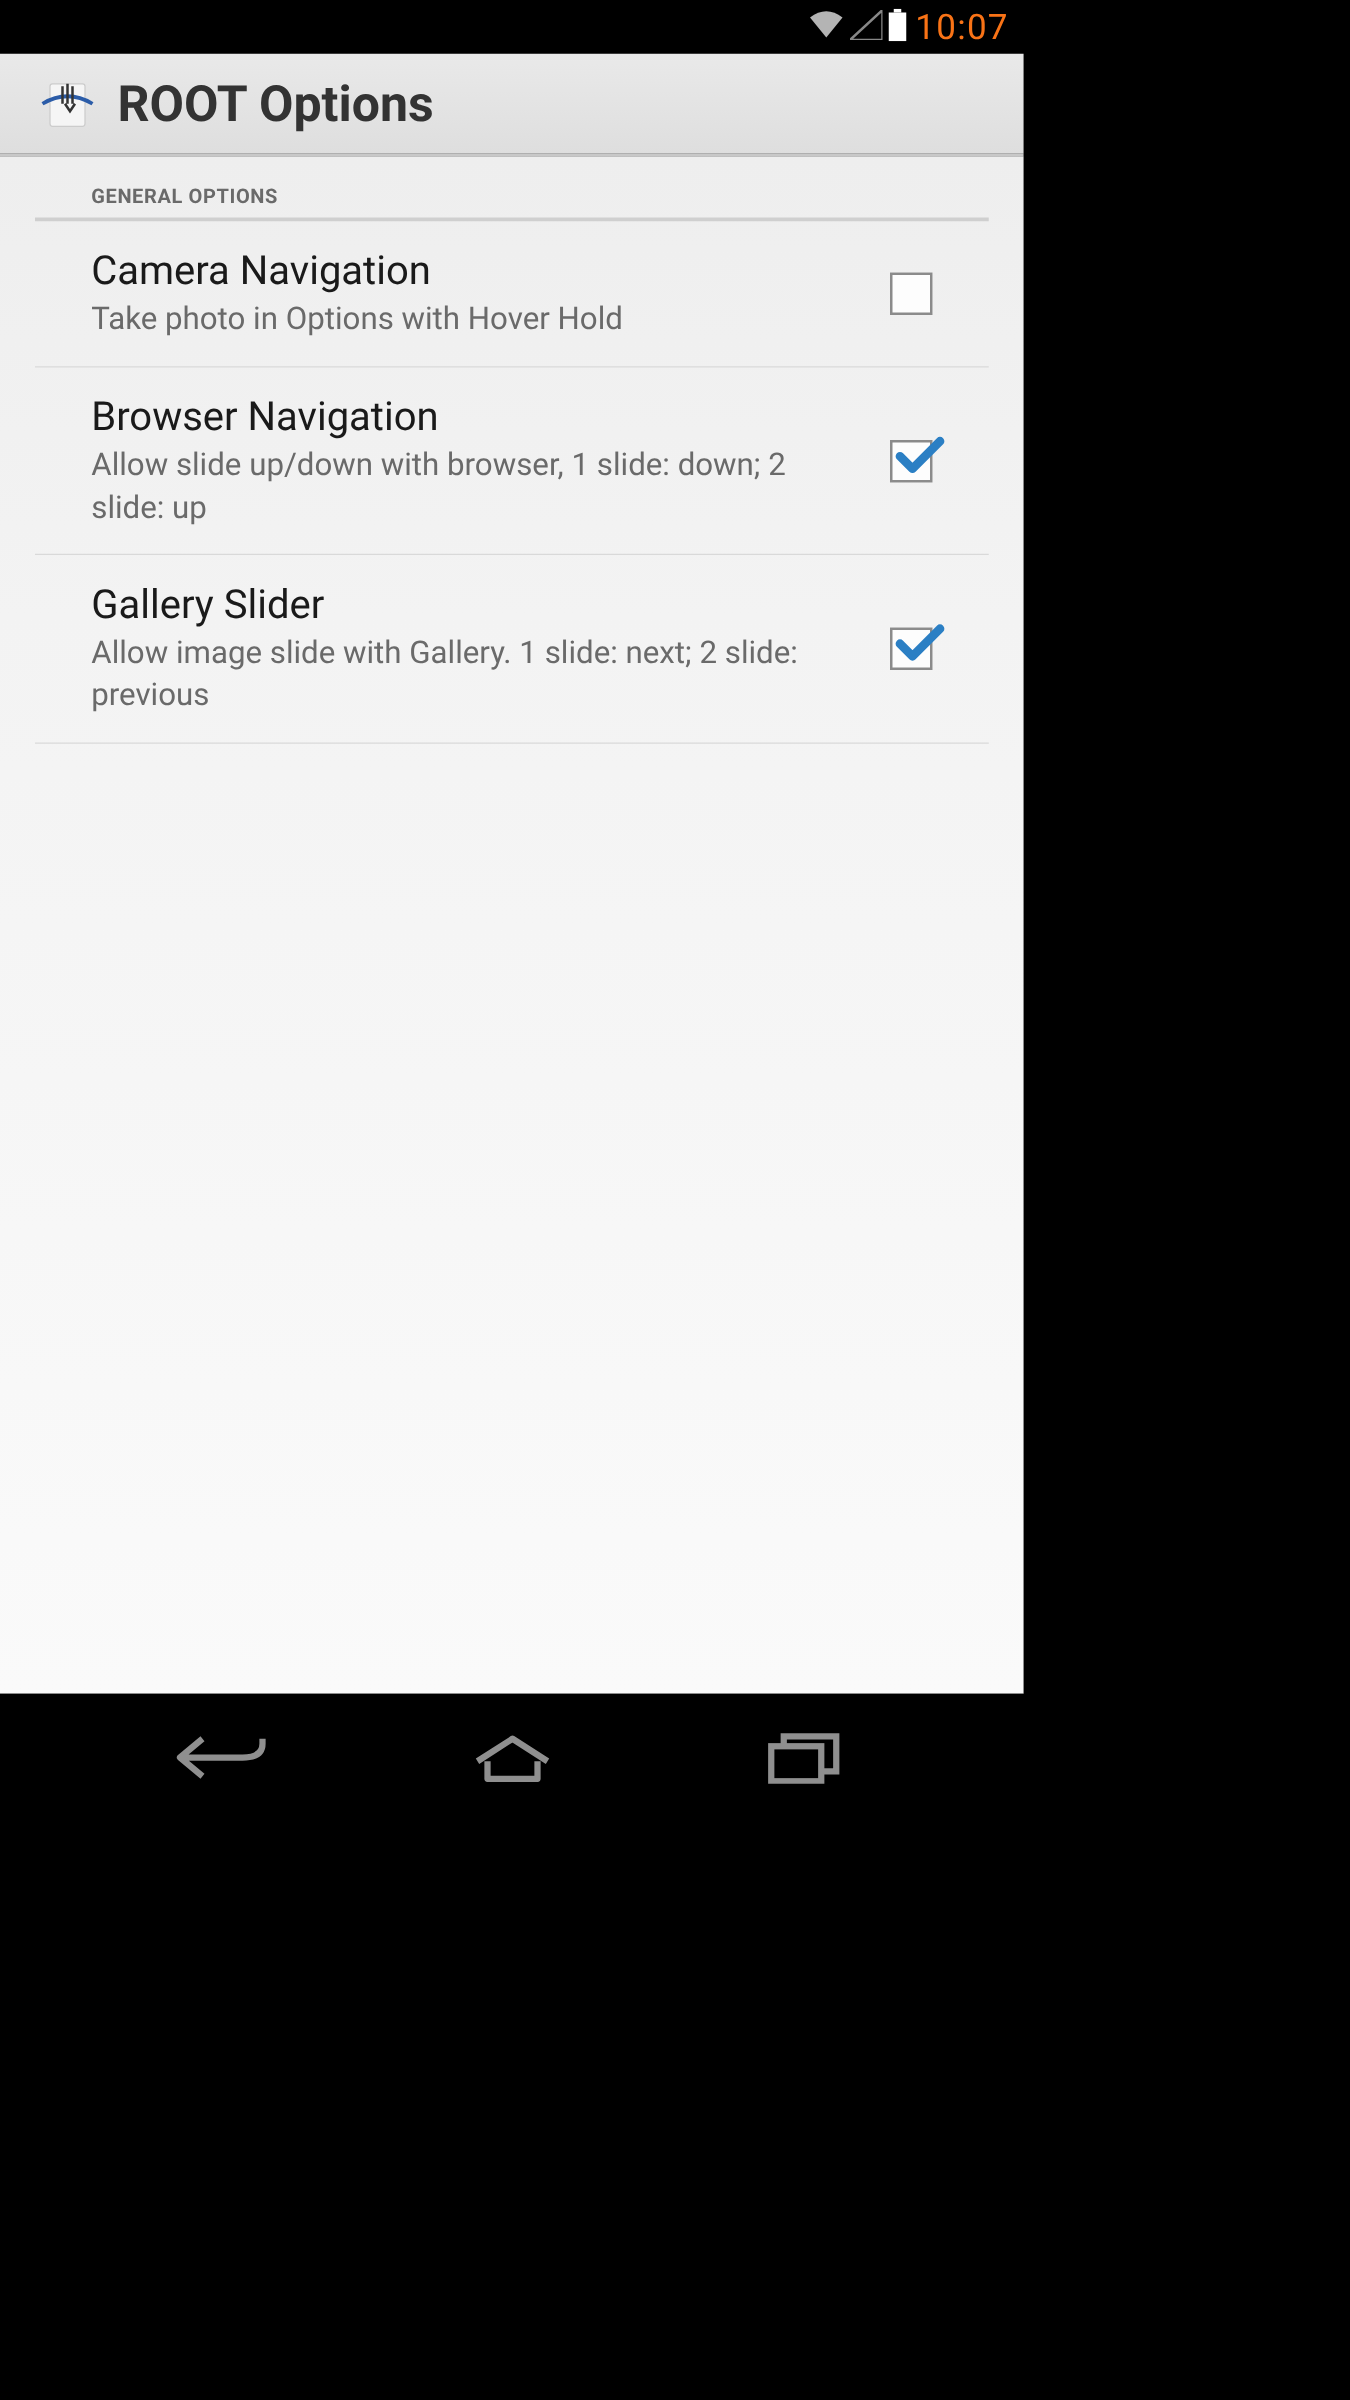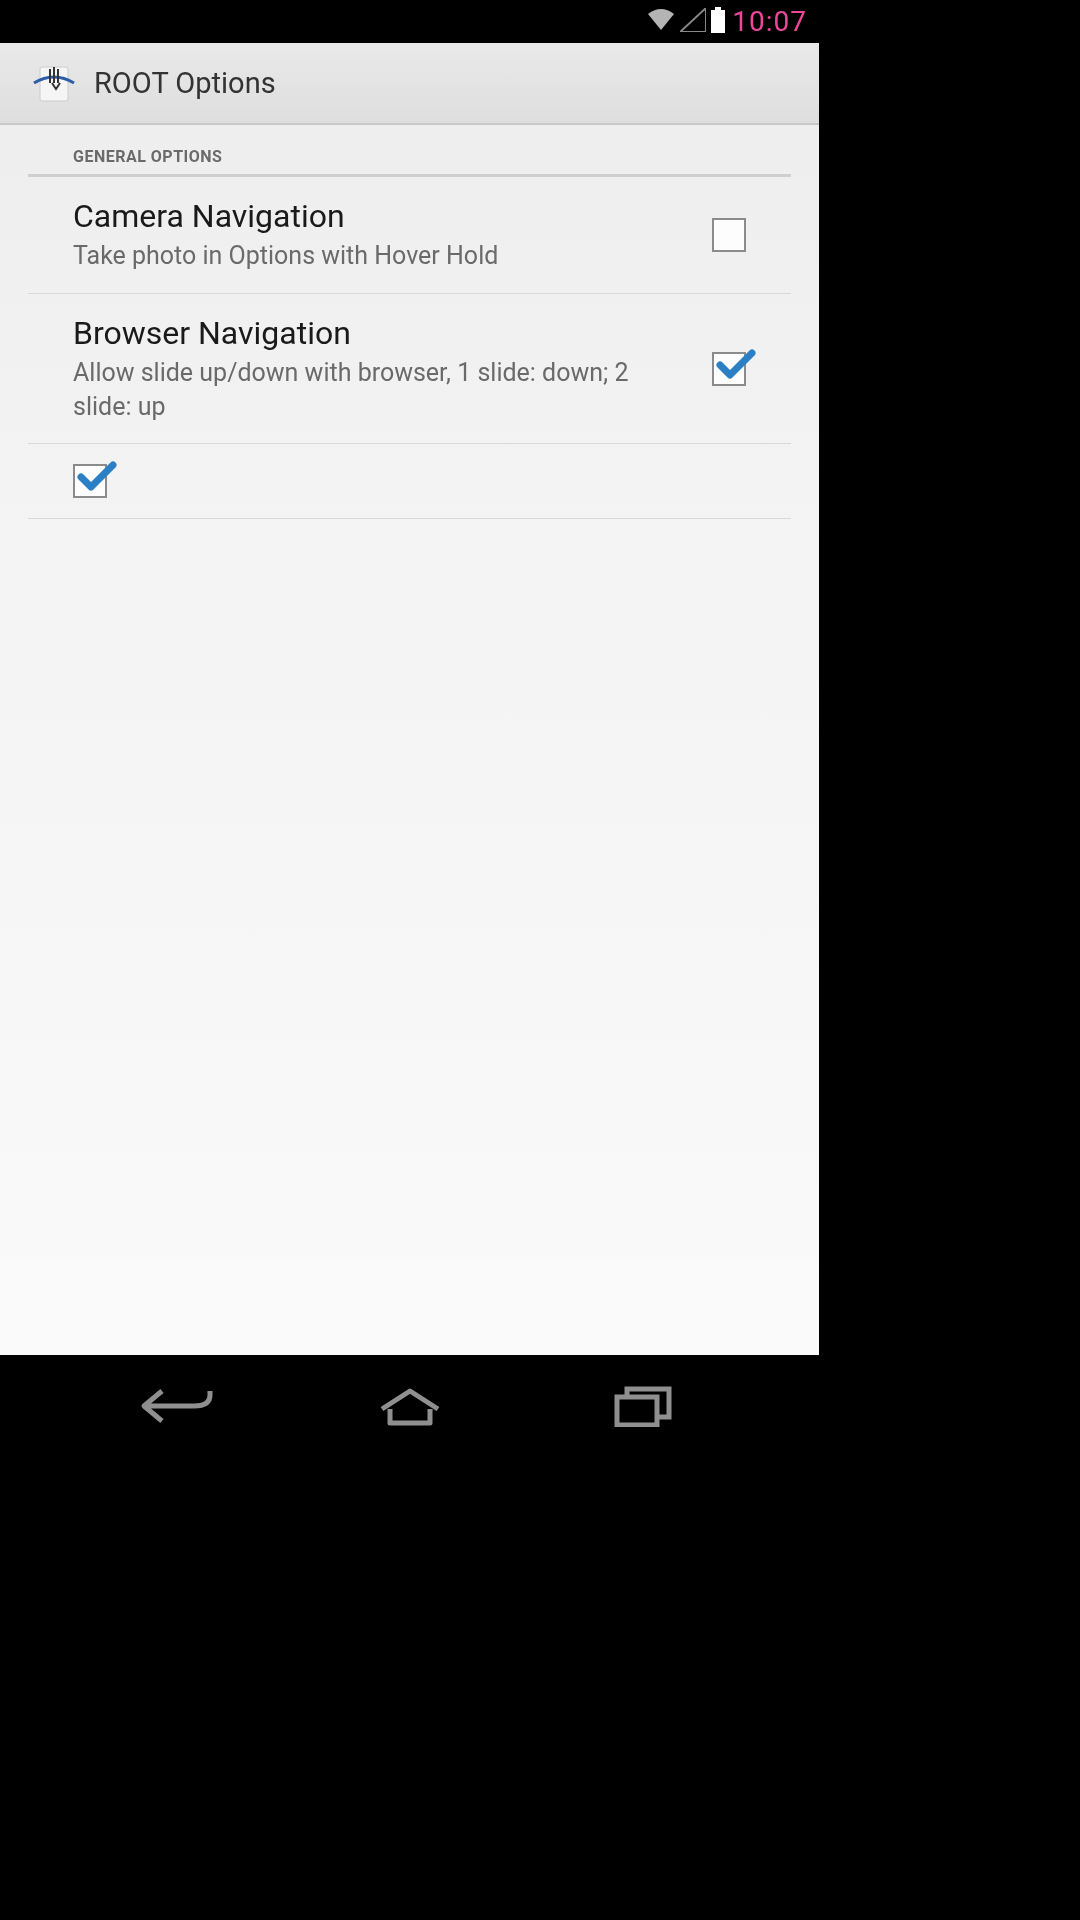--- a/index.html
+++ b/index.html
@@ -17,21 +17,21 @@
     .status-bar {
       height: 43px;
       background: #000;
       display: flex;
       align-items: center;
       justify-content: flex-end;
       padding-right: 12px;
       gap: 6px;
     }
     .status-bar .time {
-      color: #ec4899;
+      color: #f97316;
       font-size: 28px;
       font-weight: 400;
       letter-spacing: 1px;
     }
     .status-icons {
       display: flex;
       align-items: center;
       gap: 4px;
     }
     .app-header {
@@ -42,23 +42,23 @@
       align-items: center;
       padding-left: 32px;
       gap: 18px;
     }
     .app-icon {
       width: 44px;
       height: 44px;
       position: relative;
     }
     .app-title {
-      font-size: 29px;
+      font-size: 40px;
       color: #333;
-      font-weight: 400;
+      font-weight: 700;
     }
     .content {
       background: linear-gradient(#eeeeee 0%, #f3f3f3 30%, #fafafa 100%);
       height: calc(100% - 43px - 82px - 101px);
       padding-top: 10px;
     }
     .section-header {
       padding: 12px 28px 8px 45px;
       border-bottom: 3px solid #cfcfcf;
       margin: 0 28px;
@@ -186,20 +186,24 @@
       <div class="setting-desc">Allow slide up/down with browser, 1 slide: down; 2 slide: up</div>
     </div>
     <div class="checkbox checked">
       <svg class="checkmark" viewBox="0 0 40 36">
         <path d="M4 18 L14 28 L36 6" stroke="#2b7fc4" stroke-width="7" fill="none" stroke-linecap="round" stroke-linejoin="round"></path>
       </svg>
     </div>
   </div>
 
   <div class="setting-row">
+    <div class="setting-text">
+      <div class="setting-title">Gallery Slider</div>
+      <div class="setting-desc">Allow image slide with Gallery. 1 slide: next; 2 slide: previous</div>
+    </div>
     <div class="checkbox checked">
       <svg class="checkmark" viewBox="0 0 40 36">
         <path d="M4 18 L14 28 L36 6" stroke="#2b7fc4" stroke-width="7" fill="none" stroke-linecap="round" stroke-linejoin="round"></path>
       </svg>
     </div>
   </div>
 </div>
 
 <div class="nav-bar">
   <div class="nav-btn">

